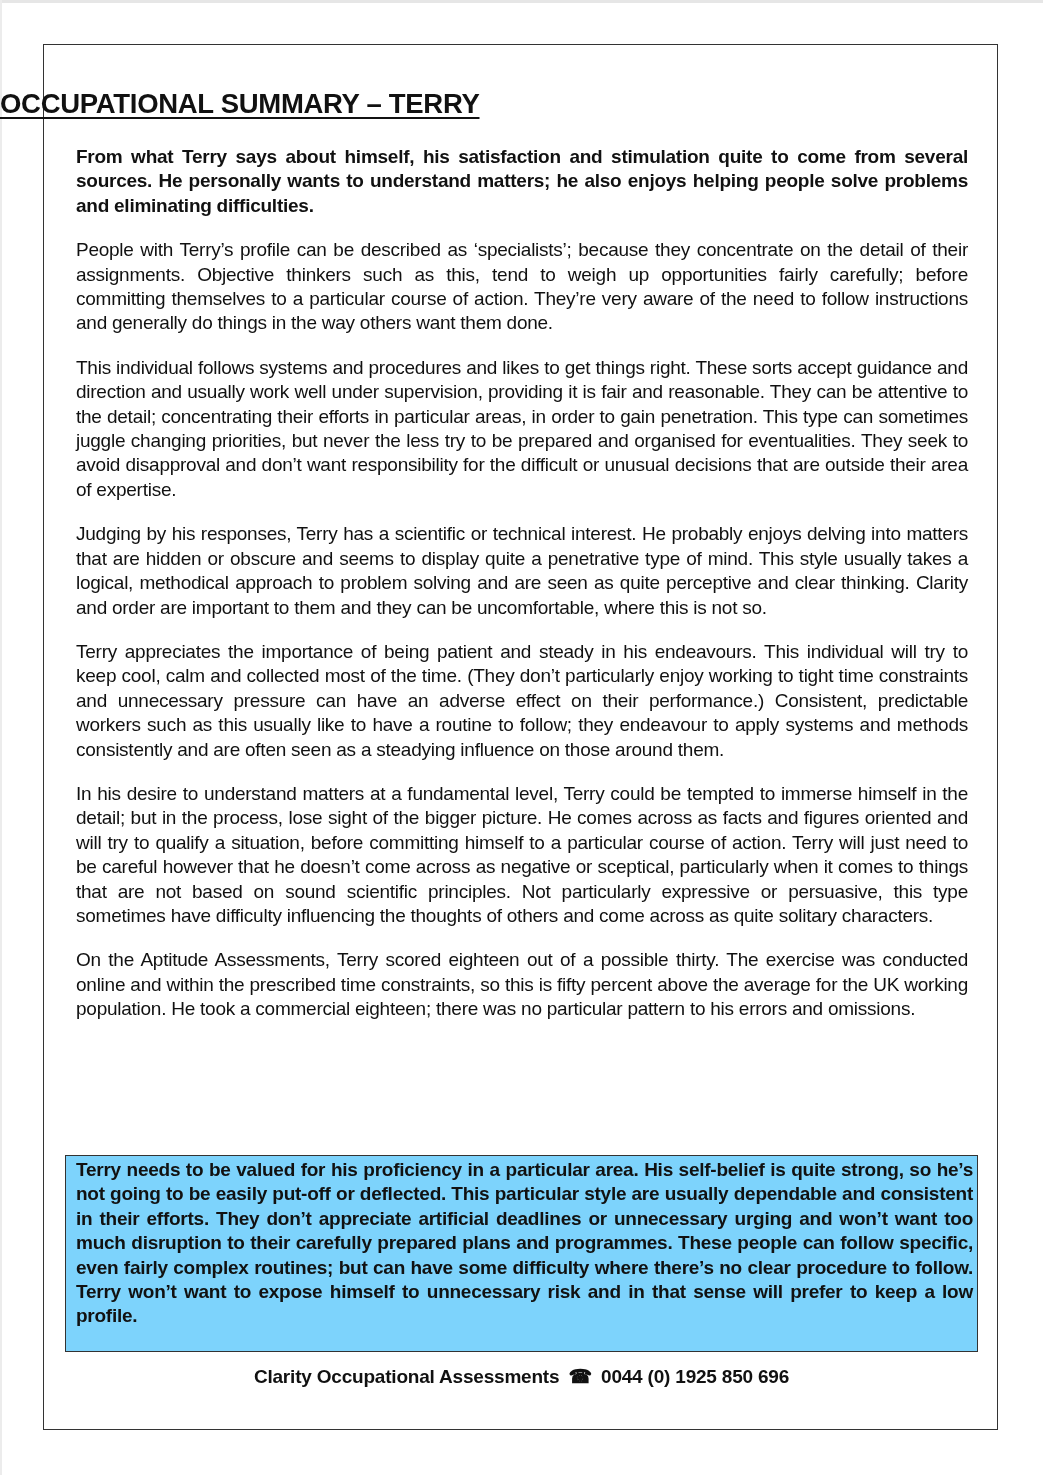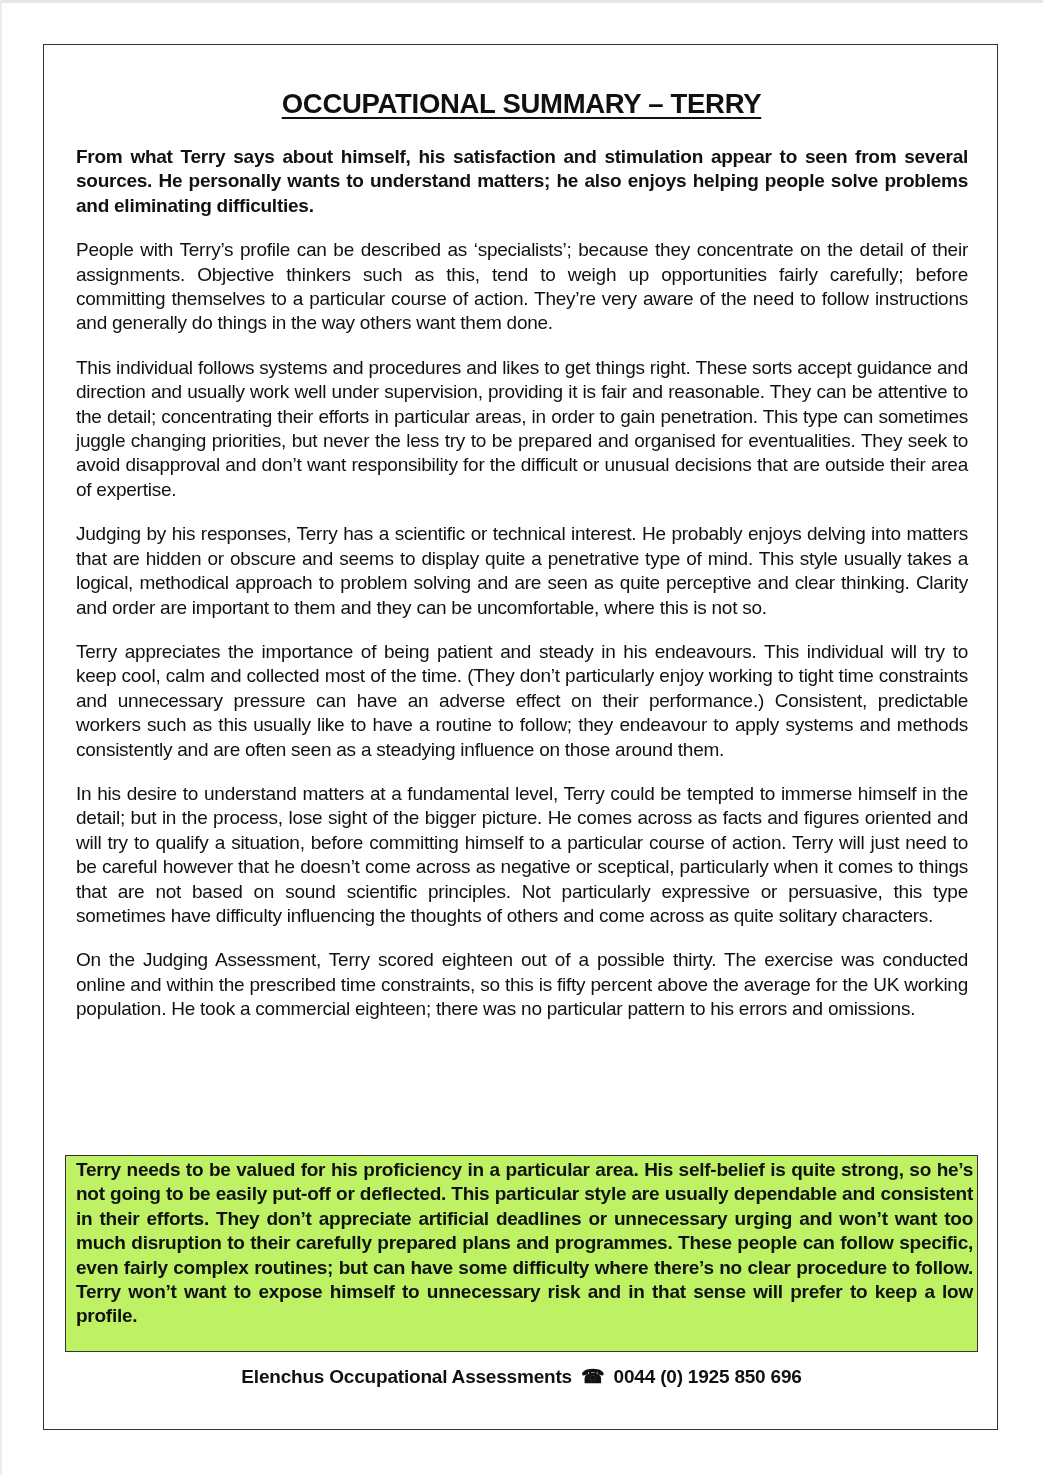--- a/index.html
+++ b/index.html
@@ -24,21 +24,21 @@
       position: absolute;
       left: 43px; top: 44px;
       width: 955px; height: 1386px;
       border: 1.5px solid #333333;
       box-sizing: border-box;
       background: #ffffff;
     }
     .title {
       position: absolute;
       left: 0; right: 0; top: 88px;
-      text-align: center;
+      text-align: left;
       font-size: 27.5px;
       font-weight: bold;
       letter-spacing: -0.3px;
       margin: 0;
     }
     .title span {
       text-decoration: underline;
       text-decoration-thickness: 2px;
       text-underline-offset: 4px;
     }
@@ -55,21 +55,21 @@
       letter-spacing: -0.25px;
     }
     .para b { font-weight: normal; }
     .para.all-bold { font-weight: bold; }
     .highlight-box {
       position: absolute;
       left: 65px; top: 1155px;
       width: 913px; height: 197px;
       box-sizing: border-box;
       border: 1.5px solid #333333;
-      background: #bef264;
+      background: #7dd3fc;
       padding: 2px 4px 0 10px;
     }
     .highlight-box .para {
       font-weight: bold;
       margin: 0;
     }
     .footer {
       position: absolute;
       left: 0; right: 0; top: 1365px;
       text-align: center;
@@ -87,43 +87,43 @@
 
 <div class="top-strip"></div>
 <div class="left-strip"></div>
 
 <div class="page-frame"></div>
 
 <h1 class="title"><span>OCCUPATIONAL SUMMARY – TERRY</span></h1>
 
 <div class="content">
   <p class="para all-bold">
-    <span>From what Terry says about himself, his satisfaction and stimulation appear to seen from several sources. He personally wants to understand matters; he also enjoys helping people solve problems and eliminating difficulties.</span>
+    <span>From what Terry says about himself, his satisfaction and stimulation quite to come from several sources. He personally wants to understand matters; he also enjoys helping people solve problems and eliminating difficulties.</span>
   </p>
   <p class="para">
     <b>People with Terry’s profile can be described as ‘specialists’;</b><span> because they concentrate on the detail of their assignments. Objective thinkers such as this, tend to weigh up opportunities fairly carefully; before committing themselves to a particular course of action. They’re very aware of the need to follow instructions and generally do things in the way others want them done.</span>
   </p>
   <p class="para">
     <b>This individual follows systems and procedures and likes to get things right</b><span>. These sorts accept guidance and direction and usually work well under supervision, providing it is fair and reasonable. They can be attentive to the detail; concentrating their efforts in particular areas, in order to gain penetration. This type can sometimes juggle changing priorities, but never the less try to be prepared and organised for eventualities. They seek to avoid disapproval and don’t want responsibility for the difficult or unusual decisions that are outside their area of expertise.</span>
   </p>
   <p class="para">
     <b>Judging by his responses, Terry has a scientific or technical interest.</b><span> He probably enjoys delving into matters that are hidden or obscure and seems to display quite a penetrative type of mind. This style usually takes a logical, methodical approach to problem solving and are seen as quite perceptive and clear thinking. Clarity and order are important to them and they can be uncomfortable, where this is not so.</span>
   </p>
   <p class="para">
     <b>Terry appreciates the importance of being patient and steady in his endeavours.</b><span> This individual will try to keep cool, calm and collected most of the time. (They don’t particularly enjoy working to tight time constraints and unnecessary pressure can have an adverse effect on their performance.) Consistent, predictable workers such as this usually like to have a routine to follow; they endeavour to apply systems and methods consistently and are often seen as a steadying influence on those around them.</span>
   </p>
   <p class="para">
     <b>In his desire to understand matters at a fundamental level,</b><span> Terry could be tempted to immerse himself in the detail; but in the process, lose sight of the bigger picture. He comes across as facts and figures oriented and will try to qualify a situation, before committing himself to a particular course of action. Terry will just need to be careful however that he doesn’t come across as negative or sceptical, particularly when it comes to things that are not based on sound scientific principles. Not particularly expressive or persuasive, this type sometimes have difficulty influencing the thoughts of others and come across as quite solitary characters.</span>
   </p>
   <p class="para">
-    <b>On the Judging Assessment,</b><span> Terry scored eighteen out of a possible thirty. The exercise was conducted online and within the prescribed time constraints, so this is fifty percent above the average for the UK working population. He took a commercial eighteen; there was no particular pattern to his errors and omissions.</span>
+    <b>On the Aptitude Assessments,</b><span> Terry scored eighteen out of a possible thirty. The exercise was conducted online and within the prescribed time constraints, so this is fifty percent above the average for the UK working population. He took a commercial eighteen; there was no particular pattern to his errors and omissions.</span>
   </p>
 </div>
 
 <div class="highlight-box">
   <p class="para">Terry needs to be valued for his proficiency in a particular area. His self-belief is quite strong, so he’s not going to be easily put-off or deflected. This particular style are usually dependable and consistent in their efforts. They don’t appreciate artificial deadlines or unnecessary urging and won’t want too much disruption to their carefully prepared plans and programmes. These people can follow specific, even fairly complex routines; but can have some difficulty where there’s no clear procedure to follow. Terry won’t want to expose himself to unnecessary risk and in that sense will prefer to keep a low profile.</p>
 </div>
 
 <div class="footer">
-  <span>Elenchus Occupational Assessments</span>
+  <span>Clarity Occupational Assessments</span>
   <span class="phone-icon">☎</span>
   <span>0044 (0) 1925 850 696</span>
 </div>
 
 </body></html>

